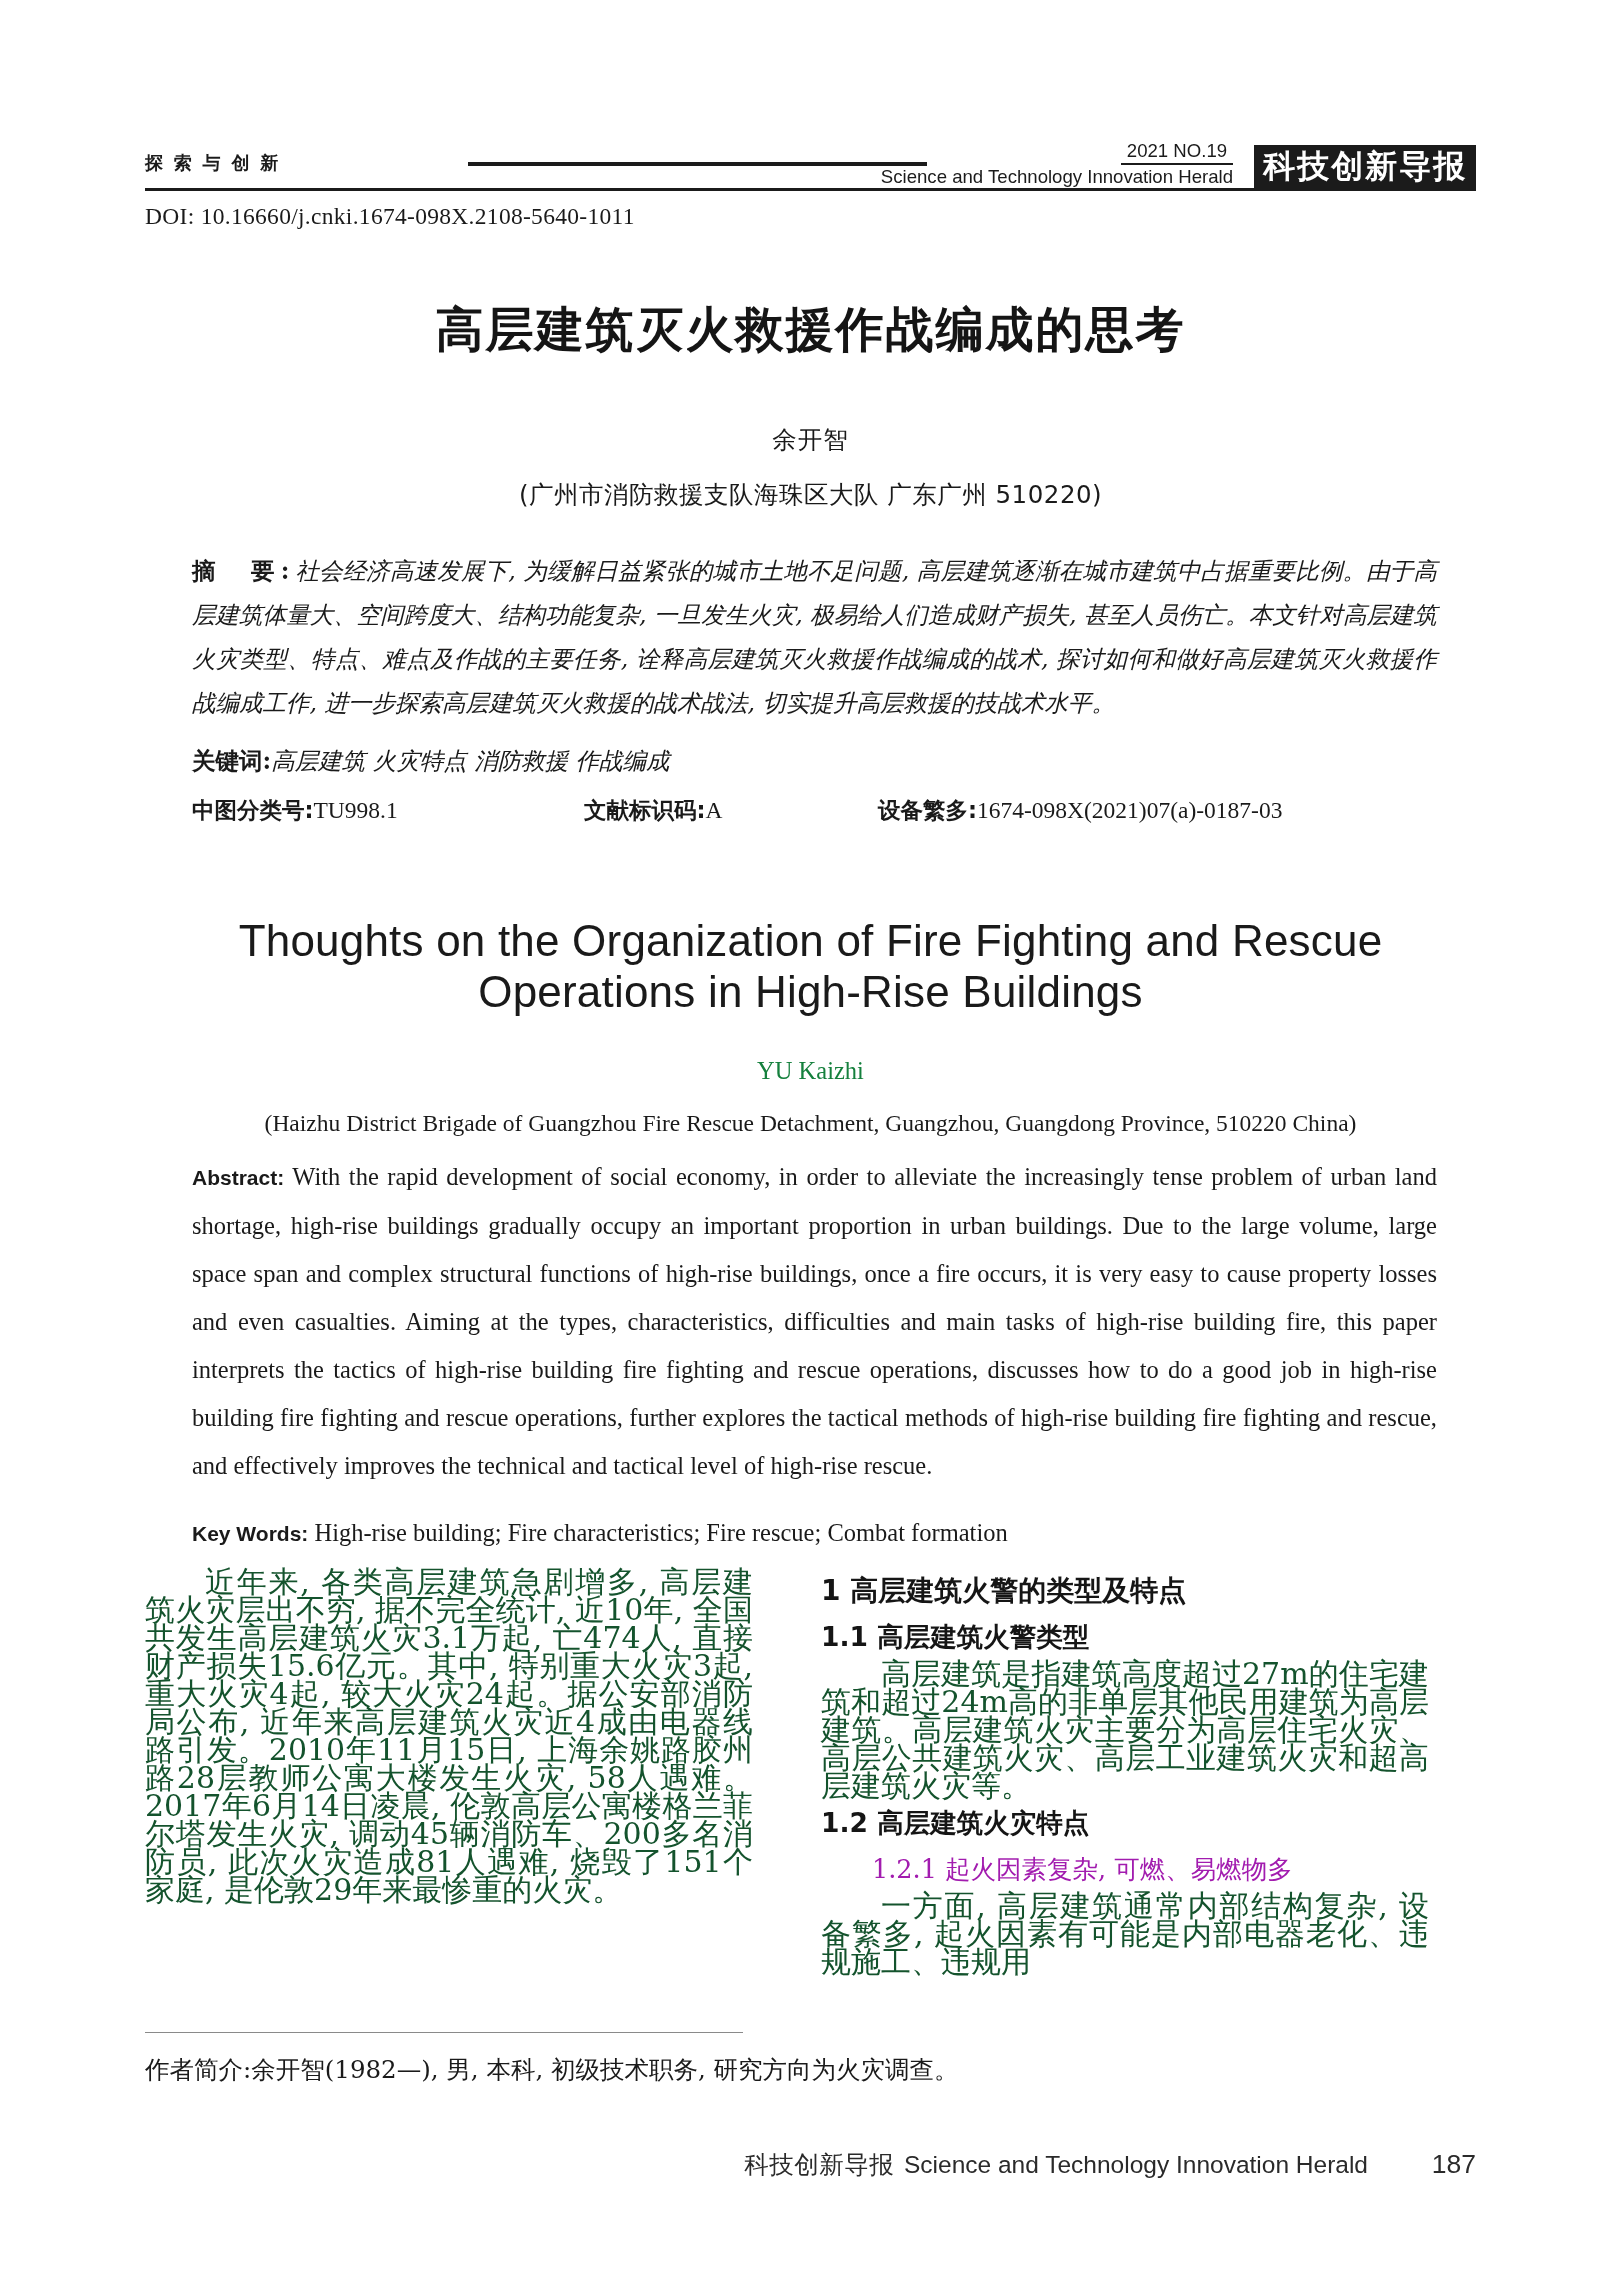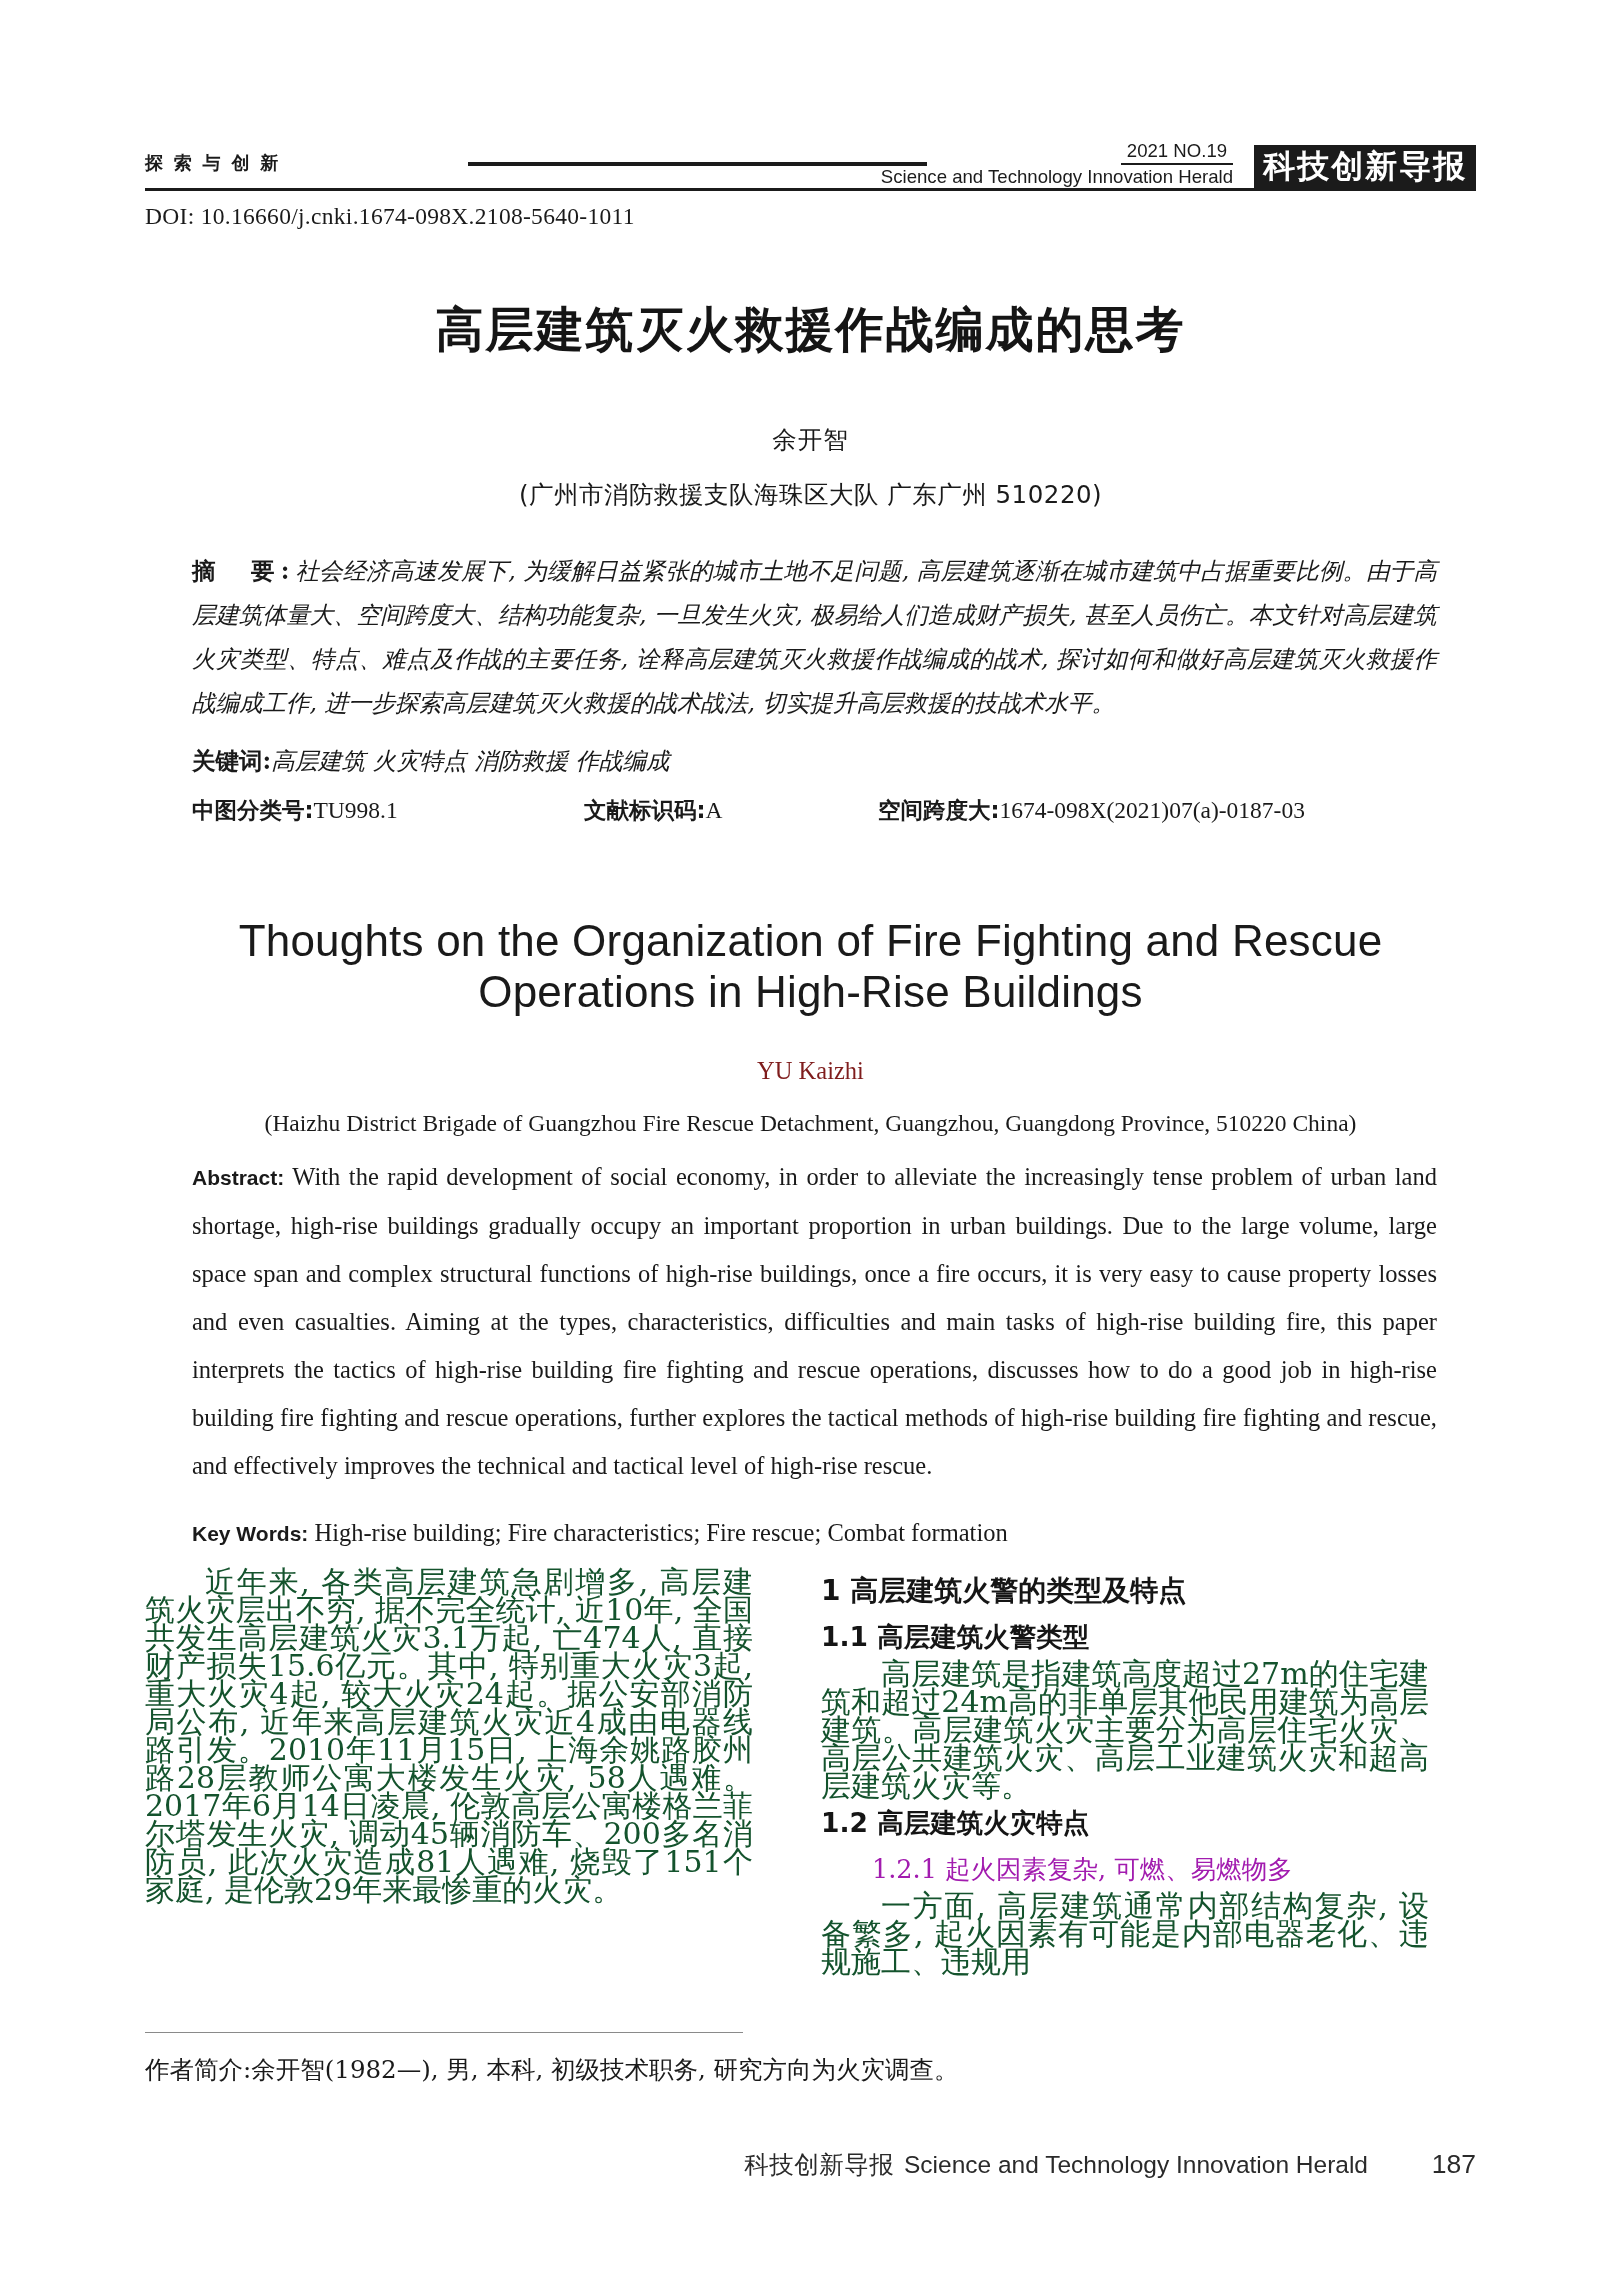--- a/index.html
+++ b/index.html
@@ -208,21 +208,21 @@
     letter-spacing: 0.2px;
     color: #1a1a1a;
   }
   .en-author {
     position: absolute;
     left: 0; right: 0;
     top: 1057px;
     text-align: center;
     font-family: "Liberation Serif", serif;
     font-size: 24.5px;
-    color: #7f1d1d;
+    color: #15803d;
   }
   .en-affil {
     position: absolute;
     left: 118px; right: 118px;
     top: 1110px;
     text-align: center;
     font-family: "Liberation Serif", serif;
     font-size: 23.5px;
     color: #1a1a1a;
   }
@@ -375,21 +375,21 @@
   <div class="cn-title">高层建筑灭火救援作战编成的思考</div>
   <div class="cn-author">余开智</div>
   <div class="cn-affil">(广州市消防救援支队海珠区大队  广东广州  510220)</div>
 
   <div class="cn-abs-block">
     <div class="cn-abs"><b>摘　要:</b><span>社会经济高速发展下, 为缓解日益紧张的城市土地不足问题, 高层建筑逐渐在城市建筑中占据重要比例。由于高层建筑体量大、空间跨度大、结构功能复杂, 一旦发生火灾, 极易给人们造成财产损失, 甚至人员伤亡。本文针对高层建筑火灾类型、特点、难点及作战的主要任务, 诠释高层建筑灭火救援作战编成的战术, 探讨如何和做好高层建筑灭火救援作战编成工作, 进一步探索高层建筑灭火救援的战术战法, 切实提升高层救援的技战术水平。</span></div>
     <div class="cn-kw"><b>关键词:</b><span>高层建筑  火灾特点  消防救援  作战编成</span></div>
     <div class="cn-meta">
       <div class="m1"><b>中图分类号:</b><span class="val">TU998.1</span></div>
       <div class="m2"><b>文献标识码:</b><span class="val">A</span></div>
-      <div class="m3"><b>空间跨度大:</b><span class="val">1674-098X(2021)07(a)-0187-03</span></div>
+      <div class="m3"><b>设备繁多:</b><span class="val">1674-098X(2021)07(a)-0187-03</span></div>
     </div>
   </div>
 
   <div class="en-title">Thoughts on the Organization of Fire Fighting and Rescue Operations in High-Rise Buildings</div>
   <div class="en-author">YU Kaizhi</div>
   <div class="en-affil">(Haizhu District Brigade of Guangzhou Fire Rescue Detachment, Guangzhou, Guangdong Province, 510220 China)</div>
 
   <div class="en-abs-block">
     <div class="en-abs"><b class="lbl">Abstract:</b> <span>With the rapid development of social economy, in order to alleviate the increasingly tense problem of urban land shortage, high-rise buildings gradually occupy an important proportion in urban buildings. Due to the large volume, large space span and complex structural functions of high-rise buildings, once a fire occurs, it is very easy to cause property losses and even casualties. Aiming at the types, characteristics, difficulties and main tasks of high-rise building fire, this paper interprets the tactics of high-rise building fire fighting and rescue operations, discusses how to do a good job in high-rise building fire fighting and rescue operations, further explores the tactical methods of high-rise building fire fighting and rescue, and effectively improves the technical and tactical level of high-rise rescue.</span></div>
     <div class="en-kw"><b class="lbl">Key Words:</b> <span>High-rise building; Fire characteristics; Fire rescue; Combat formation</span></div>

